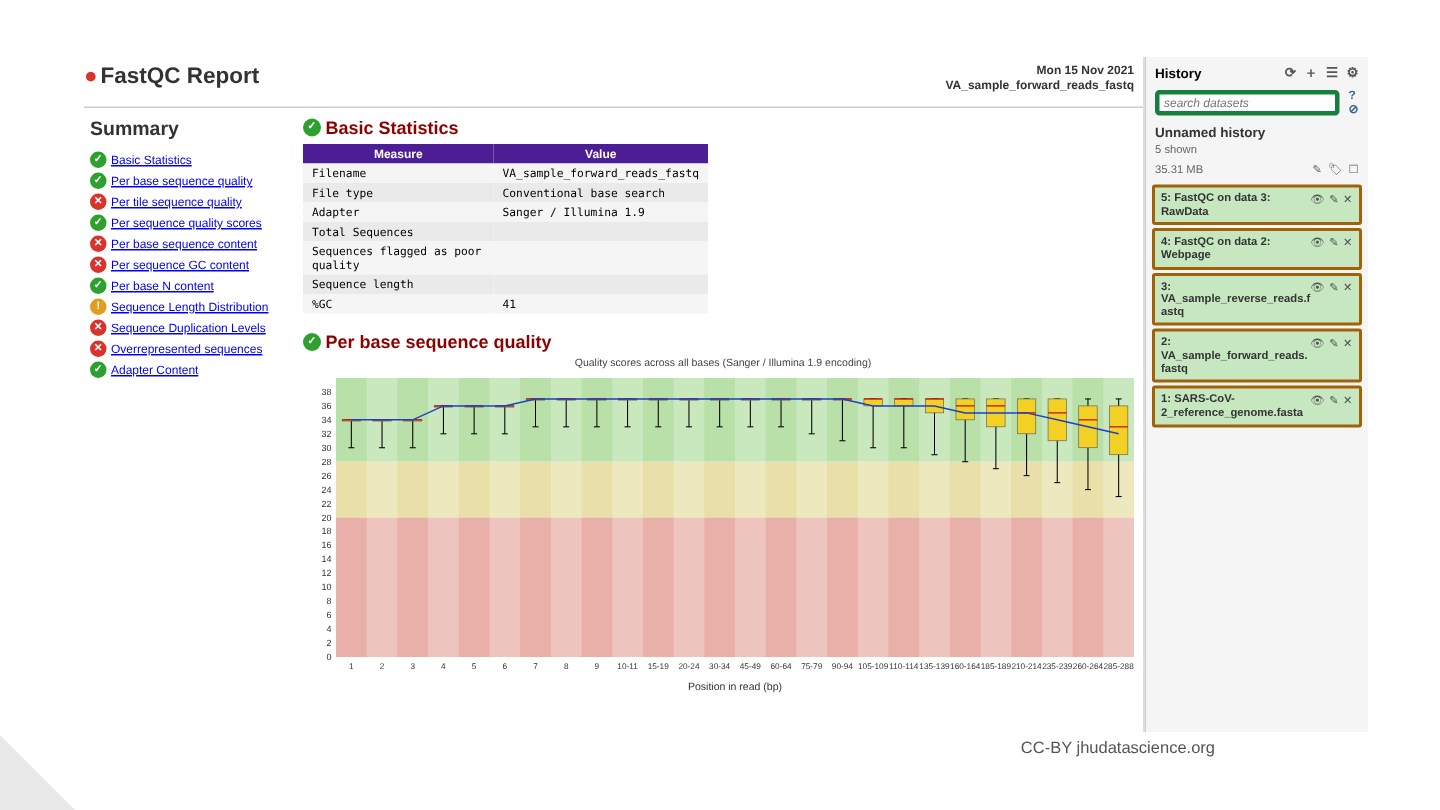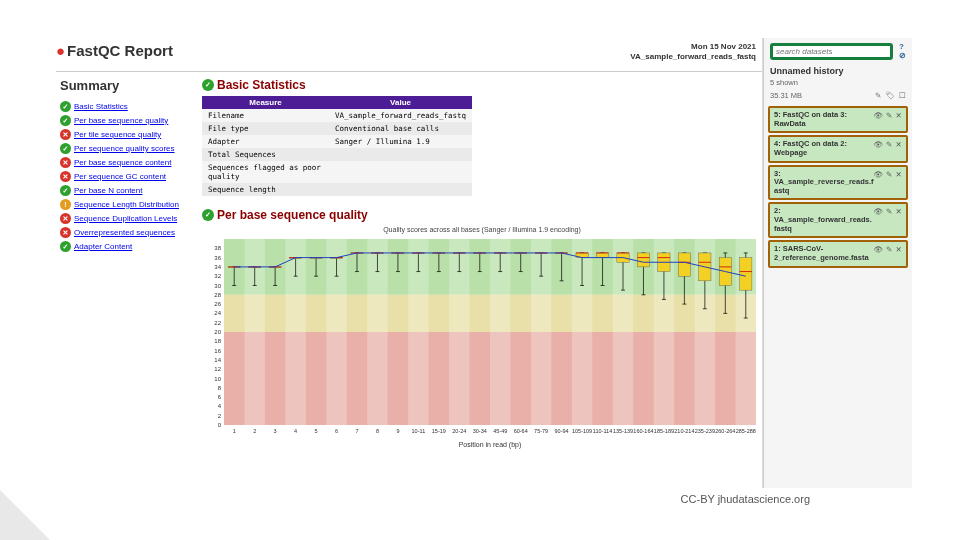--- a/index.html
+++ b/index.html
@@ -128,37 +128,41 @@
               <th>Value</th>
             </tr>
               </thead>
             <tbody id="stats-body">
                 <tr>
                   <td>Filename</td>
                   <td>VA_sample_forward_reads_fastq</td>
                 </tr>
                 <tr>
                   <td>File type</td>
-                  <td>Conventional base calls</td>
+                  <td>Conventional base search</td>
                 </tr>
                 <tr>
                   <td>Adapter</td>
                   <td>Sanger / Illumina 1.9</td>
                 </tr>
                 <tr>
                   <td>Total Sequences</td>
                   <td></td>
                 </tr>
                 <tr>
                   <td>Sequences flagged as poor quality</td>
                   <td></td>
                 </tr>
                 <tr>
                   <td>Sequence length</td>
                   <td></td>
+                </tr>
+                <tr>
+                  <td>%GC</td>
+                  <td>41</td>
                 </tr>
               </tbody>
           </table>
 
           <div class="chart-wrap">
             <div class="section-title">
               <span class="status-icon status-pass">✓</span>
               <span>Per base sequence quality</span>
             </div>
             <div class="chart-title-small">Quality scores across all bases (Sanger / Illumina 1.9 encoding)</div>
@@ -357,20 +361,29 @@
                 <text x="523.3076923076924" y="198" font-size="5.5" text-anchor="middle" fill="#333">260-264</text>
                 <text x="543.7692307692307" y="198" font-size="5.5" text-anchor="middle" fill="#333">285-288</text>
                 <text x="288" y="212" font-size="7" text-anchor="middle" fill="#333">Position in read (bp)</text>
               </svg>
           </div>
         </div>
       </div>
     </div>
 
     <div class="history-panel">
+      <div class="history-header">
+        <span>History</span>
+        <span class="history-icons">
+          <span>⟳</span>
+          <span>＋</span>
+          <span>☰</span>
+          <span>⚙</span>
+        </span>
+      </div>
       <div class="search-row">
         <input class="search-input" placeholder="search datasets" style="">
         <span class="help-icons">
           <span>?</span>
           <span>⊘</span>
         </span>
       </div>
       <div class="history-name">Unnamed history</div>
       <div class="history-meta">
         <span>5 shown</span>

